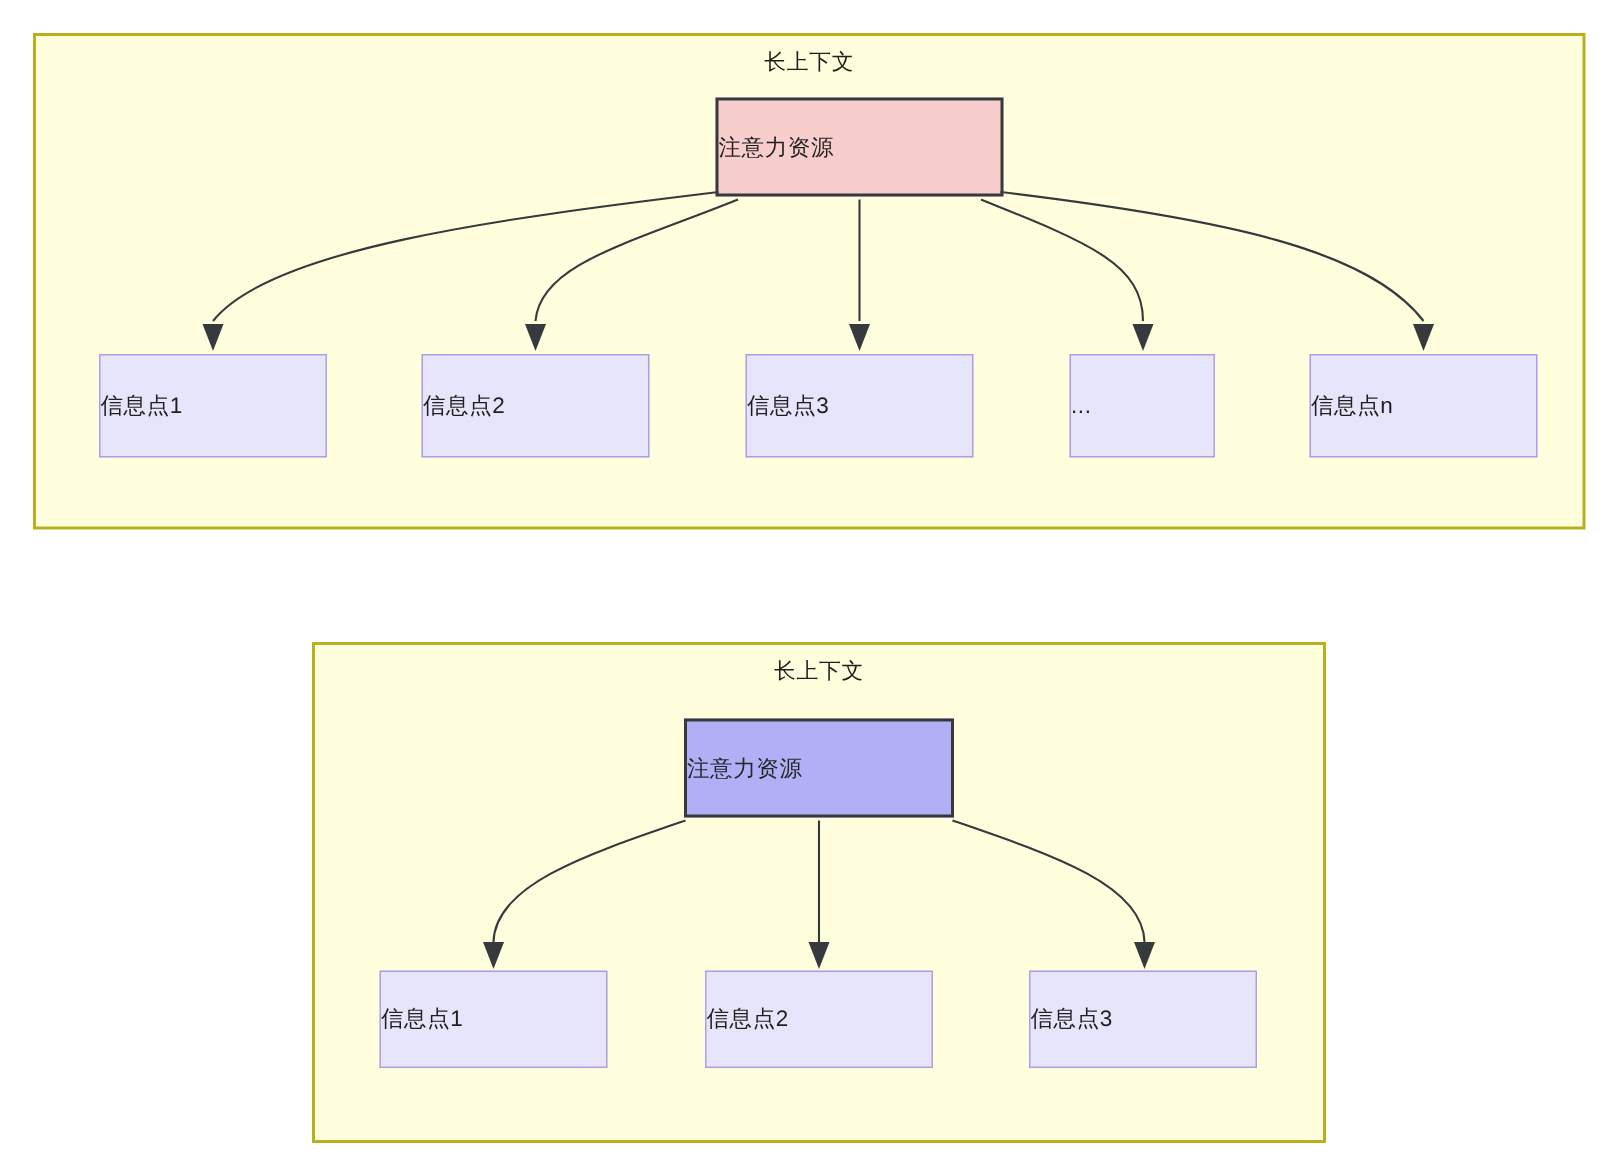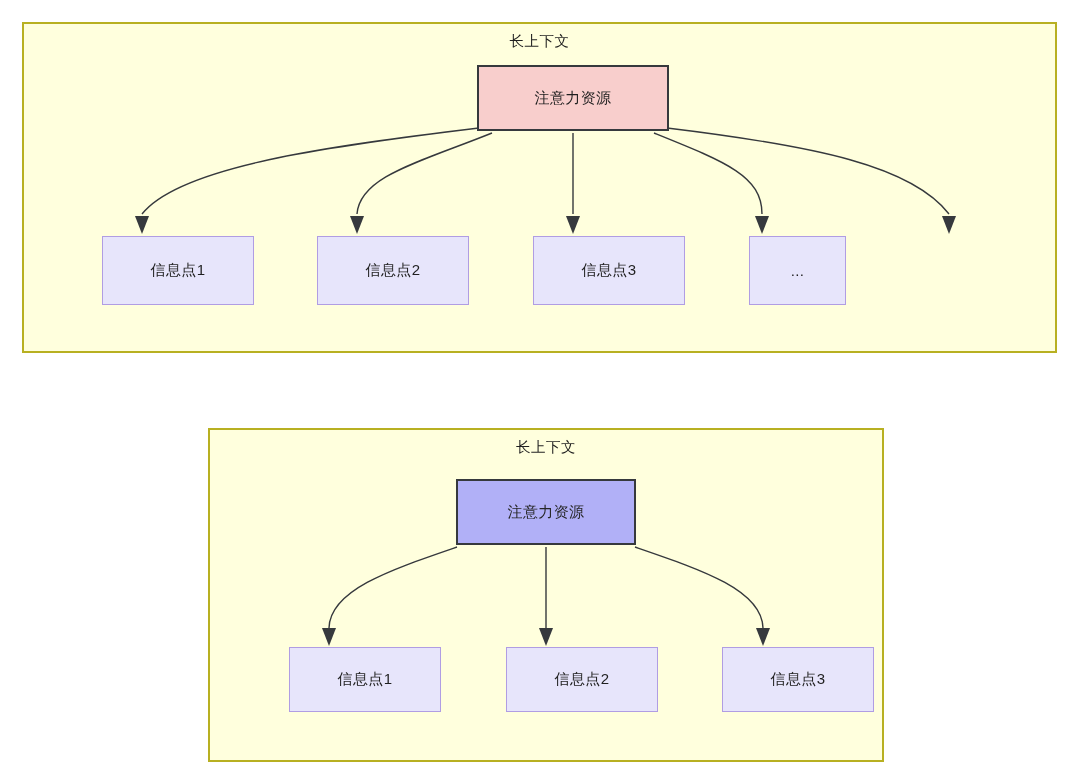--- a/index.html
+++ b/index.html
@@ -45,40 +45,38 @@
     text-align: center;
     font-size: 14.5px;
     color: #1f1f1f;
     letter-spacing: 0.5px;
   }
   .node {
     position: absolute;
     box-sizing: border-box;
     display: flex;
     align-items: center;
-    justify-content: center;
     font-size: 15px;
     color: #1f1f1f;
     letter-spacing: 0.4px;
   }
   .node-attention-pink {
     background: #f8cecc;
     border: 2.5px solid #36393d;
     color: #1f1f1f;
   }
   .node-attention-purple {
     background: #b1b0f7;
     border: 2.5px solid #36393d;
     color: #262626;
   }
   .node-info {
     background: #e7e5fb;
     border: 1.5px solid #b09de3;
     color: #1f1f1f;
-    margin-left: 36px;
   }
   .edges-layer {
     position: absolute;
     left: 0;
     top: 0;
     width: 1080px;
     height: 774px;
     pointer-events: none;
   }
   .edge-path {
@@ -113,20 +111,23 @@
   </div>
 
   <div class="node node-info" style="left:497px; top:236px; width:152px; height:69px;">
     <span>信息点3</span>
   </div>
 
   <div class="node node-info" style="left:713px; top:236px; width:97px; height:69px;">
     <span>...</span>
   </div>
 
+  <div class="node node-info" style="left:873px; top:236px; width:152px; height:69px;">
+    <span>信息点n</span>
+  </div>
 
   <div class="context-group" id="group-short">
     <div class="group-title">长上下文</div>
   </div>
 
   <div class="node node-attention-purple" style="left:456px; top:479px; width:180px; height:66px;">
     <span>注意力资源</span>
   </div>
 
   <div class="node node-info" style="left:253px; top:647px; width:152px; height:65px;">

